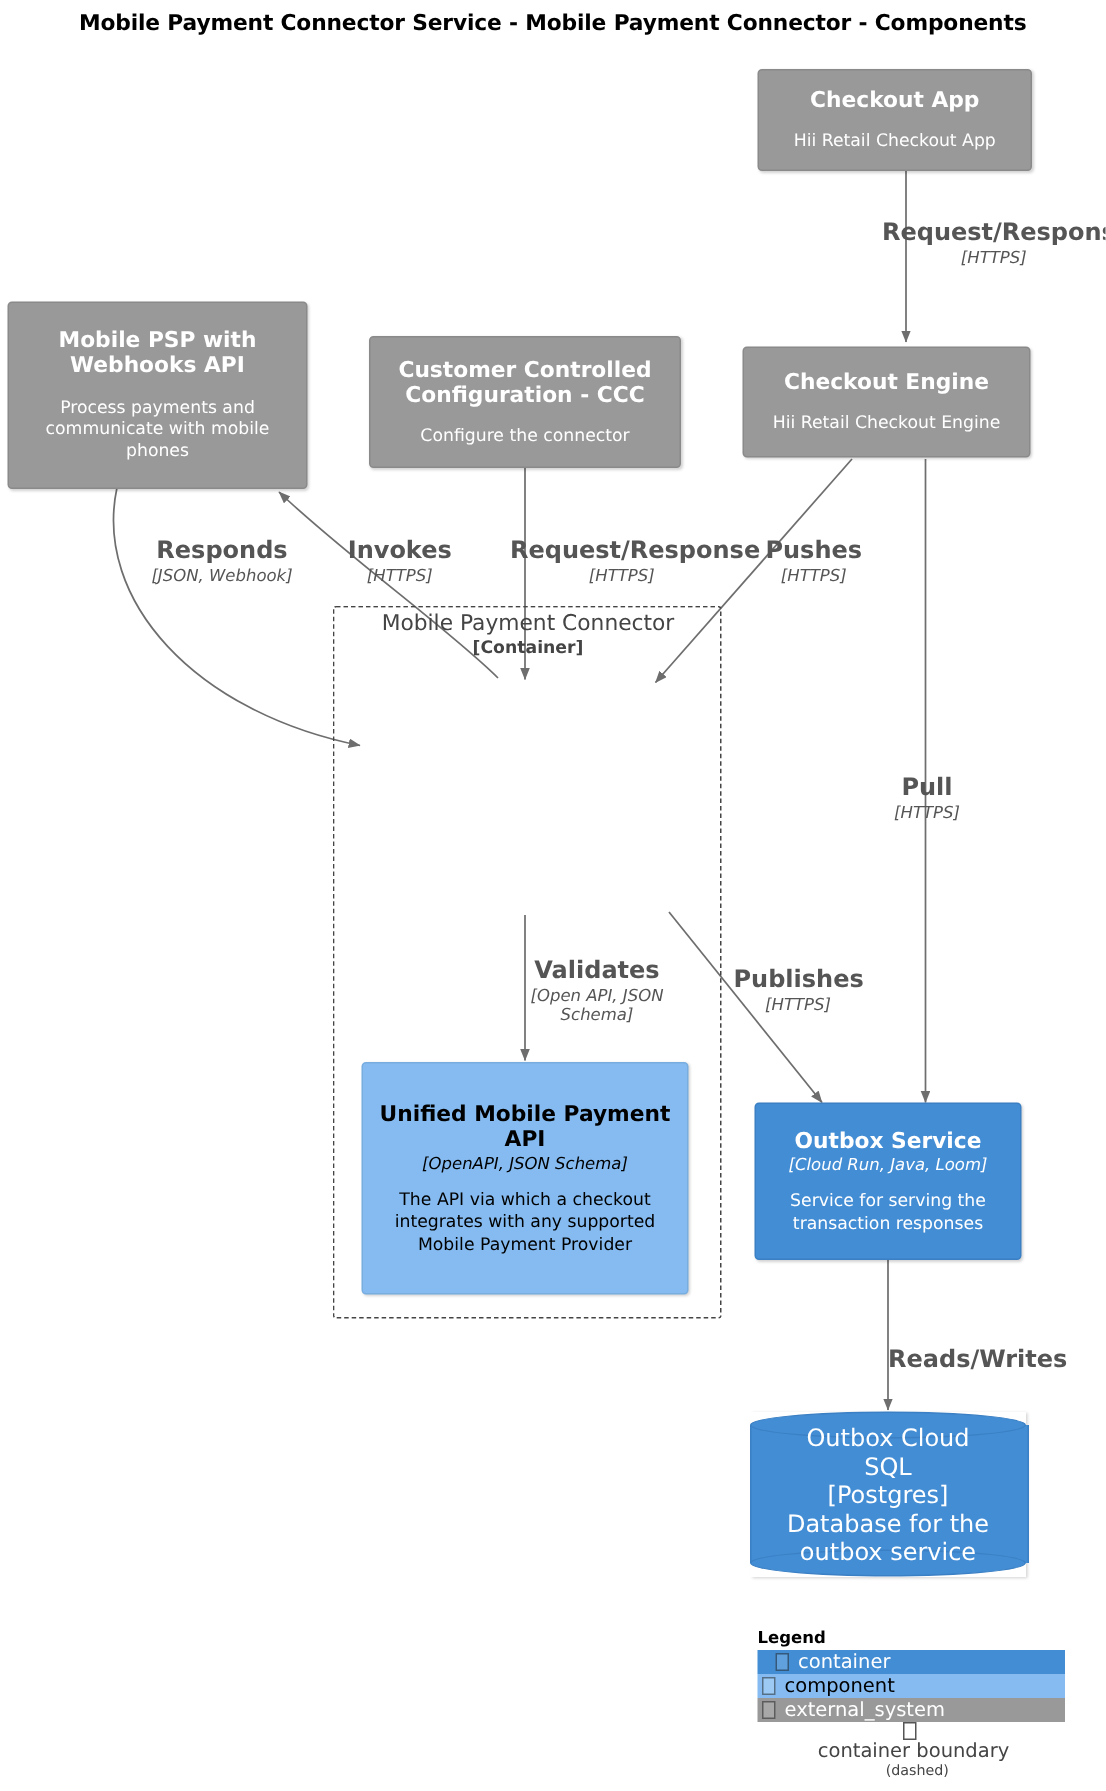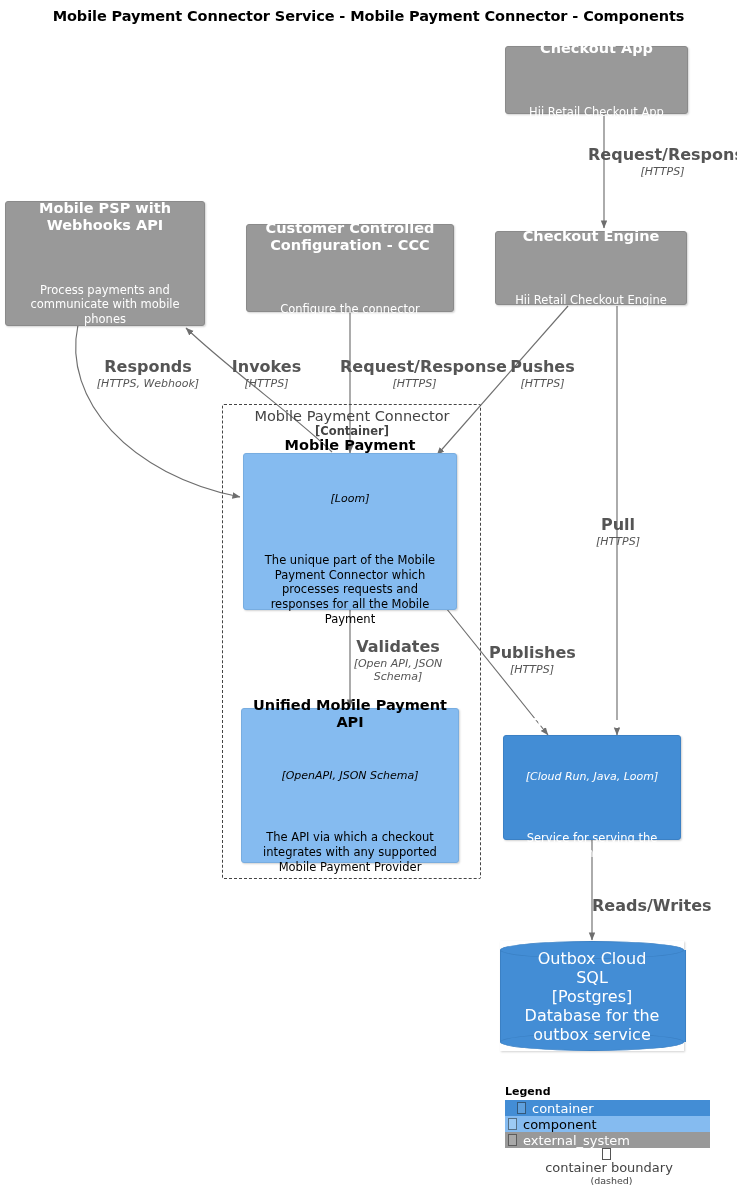--- a/index.html
+++ b/index.html
@@ -6,21 +6,21 @@
   body{width:737px;height:1194px;position:relative;overflow:hidden;
        font-family:"DejaVu Sans","Liberation Sans",sans-serif;}
   #canvas{position:absolute;left:0;top:0;width:737px;height:1194px;}
   svg.edges{position:absolute;left:0;top:0;width:737px;height:1194px;pointer-events:none;}
 
   .title{position:absolute;left:0;top:8px;width:737px;text-align:center;
          font-size:14.5px;font-weight:bold;color:#000;letter-spacing:-0.1px;}
 
   .node{position:absolute;box-sizing:border-box;border-radius:3px;
         display:flex;flex-direction:column;align-items:center;justify-content:center;
-        text-align:center;padding:6px 8px;gap:38px;}
+        text-align:center;padding:6px 8px;}
   .node .n-title{font-size:14.5px;font-weight:bold;line-height:1.18;}
   .node .n-tech{font-size:11px;font-style:italic;line-height:1.2;}
   .node .n-desc{font-size:11.5px;line-height:1.28;margin-top:10px;}
 
   .ext{background:#999999;color:#ffffff;border:1px solid #8a8a8a;
        box-shadow:1px 1px 2px rgba(0,0,0,0.18);}
   .component{background:#85bbf0;color:#000000;border:1px solid #78ade0;
        box-shadow:1px 1px 2px rgba(0,0,0,0.18);}
   .container-node{background:#438dd5;color:#ffffff;border:1px solid #3b80c4;
        box-shadow:1px 1px 2px rgba(0,0,0,0.18);}
@@ -119,25 +119,20 @@
     <div class="n-title">Checkout Engine</div>
     <div class="n-desc">Hii Retail Checkout Engine</div>
   </div>
 
   <div class="boundary" style="left:222px;top:404px;width:257px;height:473px;"></div>
   <div class="boundary-label" style="left:230px;top:408px;width:244px;">
     <div class="b-name">Mobile Payment Connector</div>
     <div class="b-type">[Container]</div>
   </div>
 
-  <div class="node component" style="left:243px;top:453px;width:214px;height:157px;">
-    <div class="n-title">Mobile Payment</div>
-    <div class="n-tech">[Loom]</div>
-    <div class="n-desc">The unique part of the Mobile Payment Connector which processes requests and responses for all the Mobile Payment</div>
-  </div>
 
   <div class="node component" style="left:241px;top:708px;width:218px;height:155px;">
     <div class="n-title">Unified Mobile Payment API</div>
     <div class="n-tech">[OpenAPI, JSON Schema]</div>
     <div class="n-desc">The API via which a checkout integrates with any supported Mobile Payment Provider</div>
   </div>
 
   <div class="node container-node" style="left:503px;top:735px;width:178px;height:105px;">
     <div class="n-title">Outbox Service</div>
     <div class="n-tech">[Cloud Run, Java, Loom]</div>
@@ -155,21 +150,21 @@
     </div>
   </div>
 
   <div class="edge-label" style="left:588px;top:145px;width:149px;text-align:center;">
     <div class="el-name">Request/Response</div>
     <div class="el-tech">[HTTPS]</div>
   </div>
 
   <div class="edge-label" style="left:80px;top:357px;width:136px;">
     <div class="el-name">Responds</div>
-    <div class="el-tech">[HTTPS, Webhook]</div>
+    <div class="el-tech">[JSON, Webhook]</div>
   </div>
 
   <div class="edge-label" style="left:222px;top:357px;width:89px;">
     <div class="el-name">Invokes</div>
     <div class="el-tech">[HTTPS]</div>
   </div>
 
   <div class="edge-label" style="left:340px;top:357px;width:149px;">
     <div class="el-name">Request/Response</div>
     <div class="el-tech">[HTTPS]</div>

